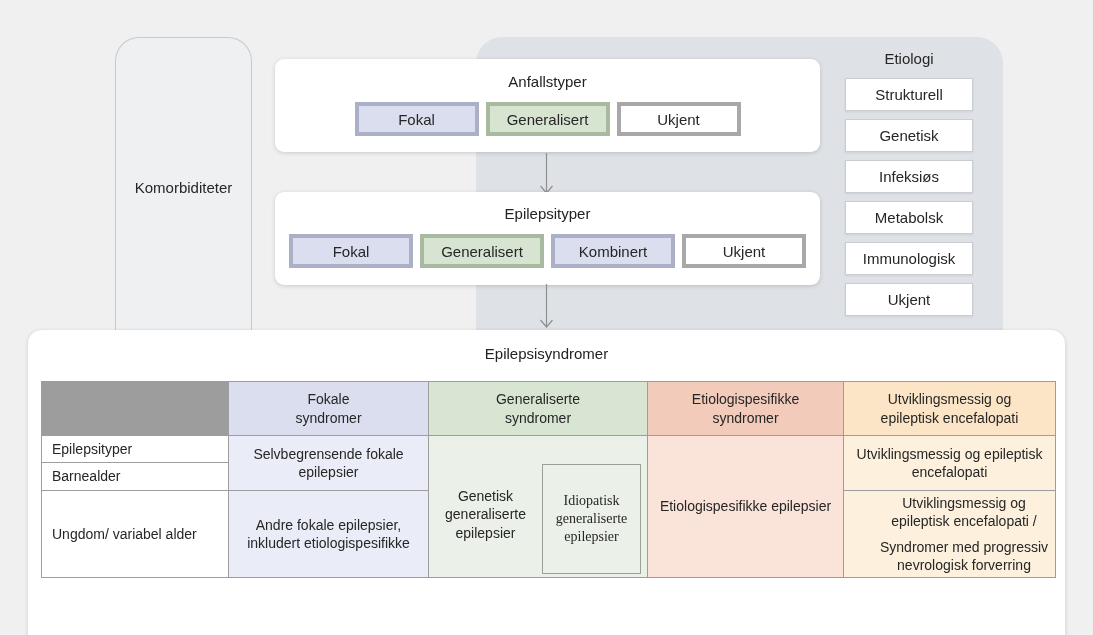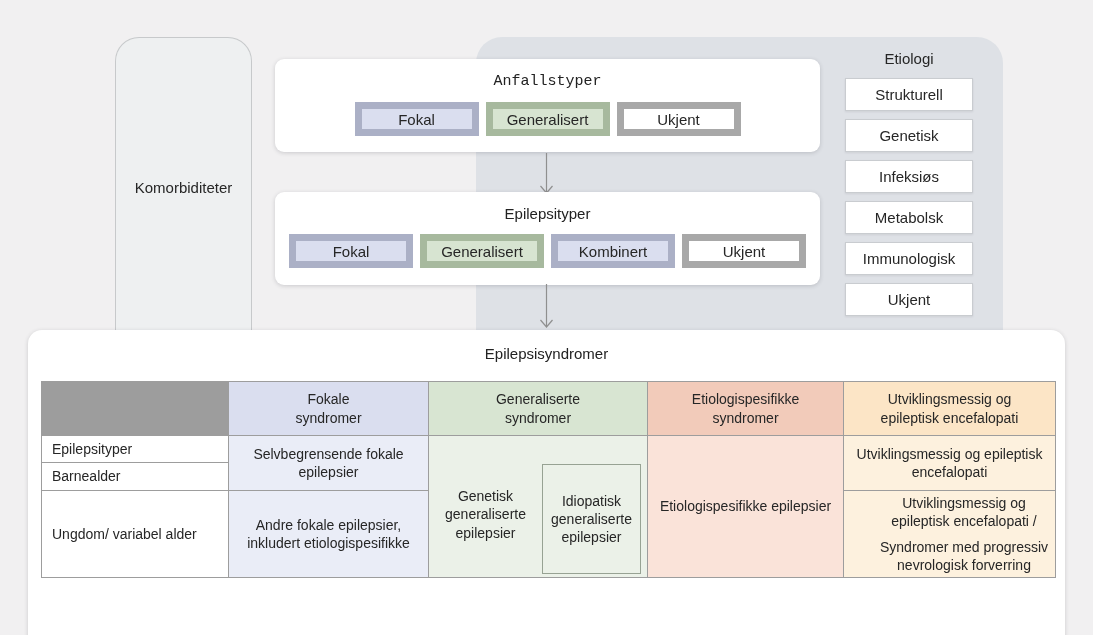--- a/index.html
+++ b/index.html
@@ -20,27 +20,27 @@
   .panel {
     position:absolute; left:476px; top:37px; width:527px; height:300px;
     background:#dee1e6; border-radius:26px 26px 0 0; z-index:1;
   }
   .card {
     position:absolute; background:#ffffff; border-radius:9px;
     box-shadow:0 1px 4px rgba(50,50,60,.20); z-index:2; box-sizing:border-box;
   }
   .card-title { text-align:center; font-size:15px; color:#222222; }
   .box-anfall { left:275px; top:59px; width:545px; height:93px; }
-  .box-anfall .card-title { margin-top:14px;font-family:Liberation Mono, monospace; }
+  .box-anfall .card-title { margin-top:14px; }
   .box-epityp { left:275px; top:192px; width:545px; height:93px; }
   .box-epityp .card-title { margin-top:13px; }
   .btn-row { display:flex; justify-content:center; gap:7px; margin-top:12px; padding:0 14px; }
   .btn {
     height:34px; box-sizing:border-box; display:flex; align-items:center; justify-content:center;
-    font-size:15px; border:7px solid #a21caf; background:#ffffff;
+    font-size:15px; border:4px solid #a21caf; background:#ffffff;
   }
   .btn.fixed { width:124px; }
   .btn.grow { flex:1; }
   .btn.lavender { background:#dadeef; border-color:#abb0c6; }
   .btn.green    { background:#d7e4d1; border-color:#a7b99e; }
   .btn.white    { background:#ffffff; border-color:#a8a8a8; }
   .arrow { position:absolute; z-index:2; }
   
   .etio { position:absolute; left:845px; top:50px; width:128px; z-index:2; }
   .etio-title { text-align:center; font-size:15px; margin-bottom:11px; }
@@ -75,21 +75,21 @@
   .cell-generalisert { position:relative; padding:0; }
   .genetisk {
     position:absolute; left:0; top:0; bottom:0; width:113px;
     display:flex; align-items:center; justify-content:center; text-align:center; padding:0 5px;
     box-sizing:border-box;
     margin-top:16px;
   }
   .idiopatisk {
     position:absolute; left:113px; right:6px; top:28px; bottom:3px;
     border:1px solid #97a293; display:flex; align-items:center; justify-content:center;
-    text-align:center; padding:0 4px; box-sizing:border-box;
+    text-align:center; padding:0 4px; box-sizing:border-box;font-family:Liberation Serif, serif;
   }
   .two-para p { margin:4px 0; }
 </style>
 </head>
 <body>
 
 <div class="page">
 
   <div class="panel"></div>
   <div class="pill">

